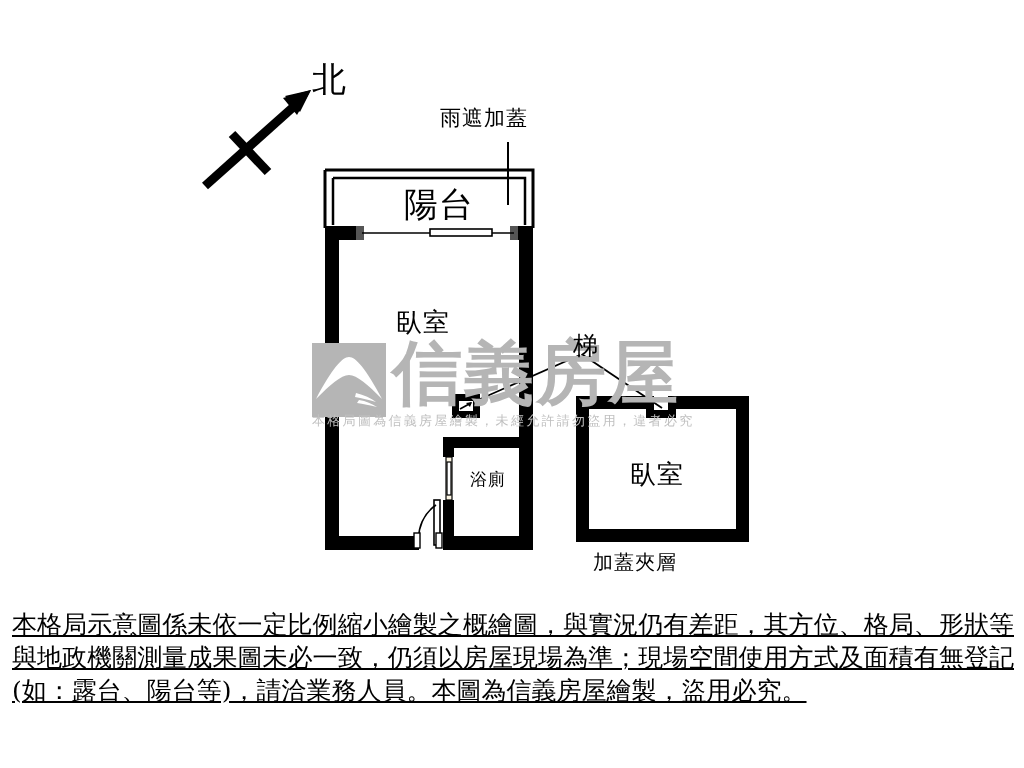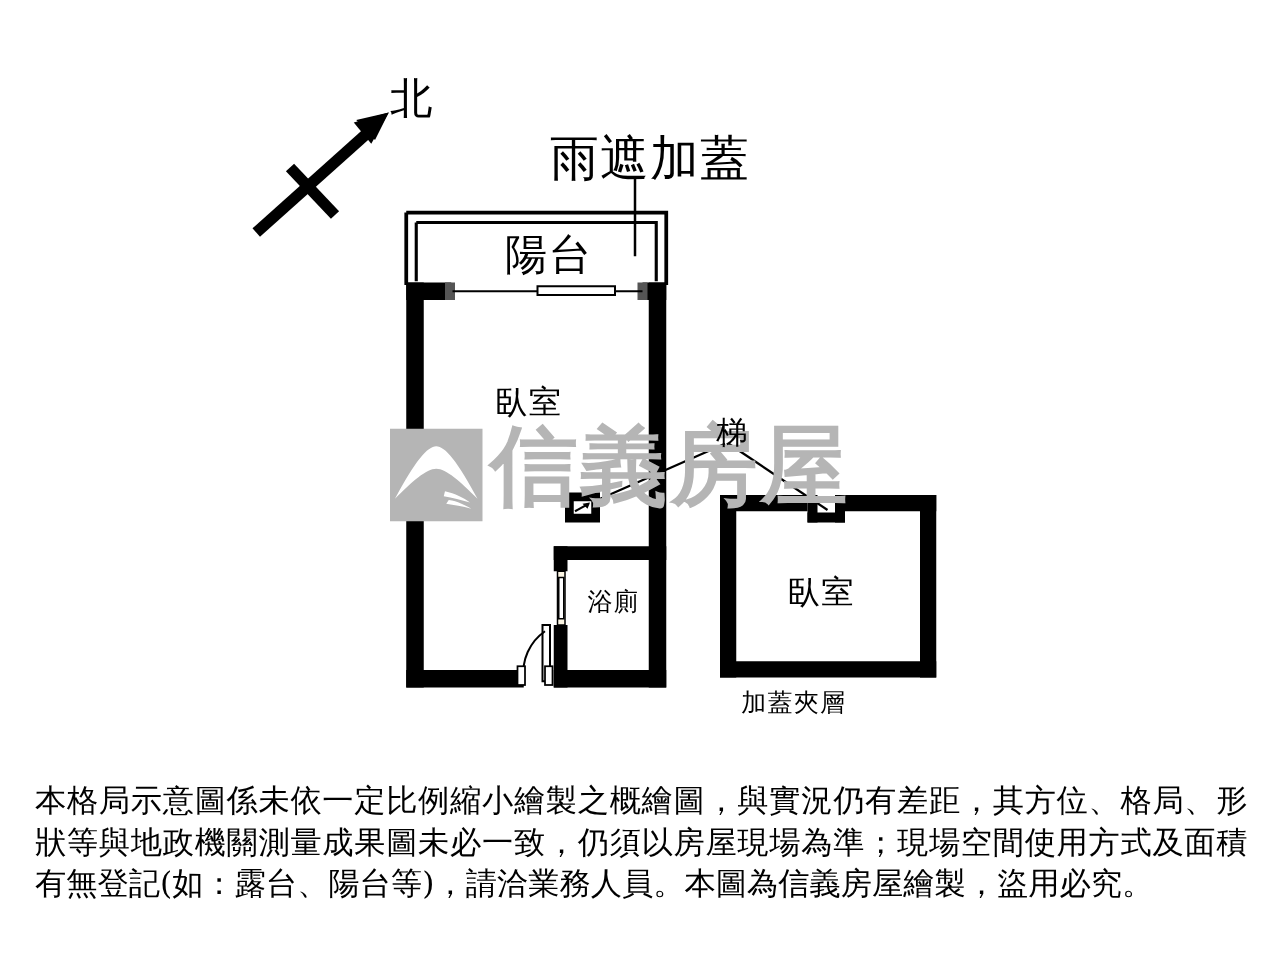--- a/index.html
+++ b/index.html
@@ -37,41 +37,41 @@
   }
   
   #label-north {
     left: 312px;
     top: 62px;
     font-size: 34px;
   }
   #label-canopy {
     left: 440px;
     top: 108px;
-    font-size: 39px;
+    font-size: 21px;
   }
   #label-balcony {
     left: 404px;
     top: 187px;
     font-size: 34px;
   }
   #label-bedroom-main {
     left: 396px;
     top: 309px;
     font-size: 26px;
   }
   #label-stairs {
     left: 573px;
     top: 333px;
     font-size: 25px;
   }
   #label-bathroom {
     left: 470px;
     top: 471px;
-    font-size: 20px;
+    font-size: 17px;
   }
   #label-bedroom-mezz {
     left: 630px;
     top: 461px;
     font-size: 26px;
   }
   #label-mezzanine {
     left: 593px;
     top: 552px;
     font-size: 20px;
@@ -130,21 +130,22 @@
     top: 608px;
     width: 1002px;
     font-family: "DejaVu Serif", "Liberation Serif", serif;
     font-size: 25px;
     line-height: 1.32;
     color: #000000;
     text-align: justify;
     letter-spacing: 0px;
   }
   #disclaimer p {
-    margin: 16px;
+    margin: 0;
+    text-decoration: underline;
   }
 </style>
 </head>
 <body>
 
 <div id="floorplan-root">
 
   <svg class="plan-svg" viewBox="0 0 1024 768">
 
     <g>
@@ -251,20 +252,21 @@
 
   <div id="watermark">
     <div id="watermark-logo">
       <svg id="watermark-logo-arch" viewBox="0 0 74 74">
         <path d="M 4 56 C 20 26 30 14 37 14 C 44 14 54 26 70 56 C 56 42 45 32 37 32 C 29 32 18 42 4 56 Z" fill="#ffffff"></path>
         <path d="M 44 50 C 52 52 59 55 64 59 C 57 57 50 55 43 54 Z" fill="#ffffff"></path>
         <path d="M 47 57 C 54 58 60 61 65 64 C 58 62 51 61 45 60 Z" fill="#ffffff"></path>
       </svg>
     </div>
     <div id="watermark-brand">信義房屋</div>
+    <div id="watermark-notice">本格局圖為信義房屋繪製，未經允許請勿盜用，違者必究</div>
   </div>
 
   <div class="cjk-label" id="label-north">北</div>
   <div class="cjk-label" id="label-canopy">雨遮加蓋</div>
   <div class="cjk-label" id="label-balcony">陽台</div>
   <div class="cjk-label" id="label-bedroom-main">臥室</div>
   <div class="cjk-label" id="label-stairs">梯</div>
   <div class="cjk-label" id="label-bathroom">浴廁</div>
   <div class="cjk-label" id="label-bedroom-mezz">臥室</div>
   <div class="cjk-label" id="label-mezzanine">加蓋夾層</div>

